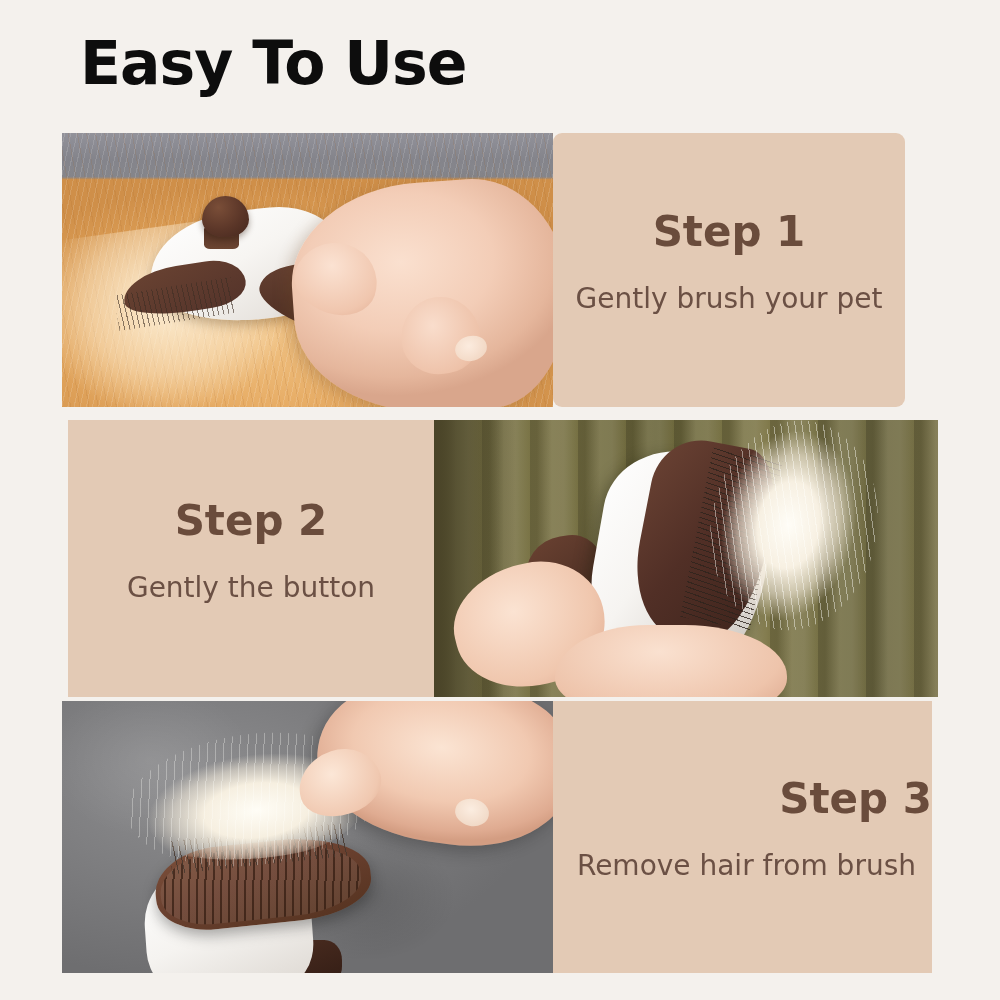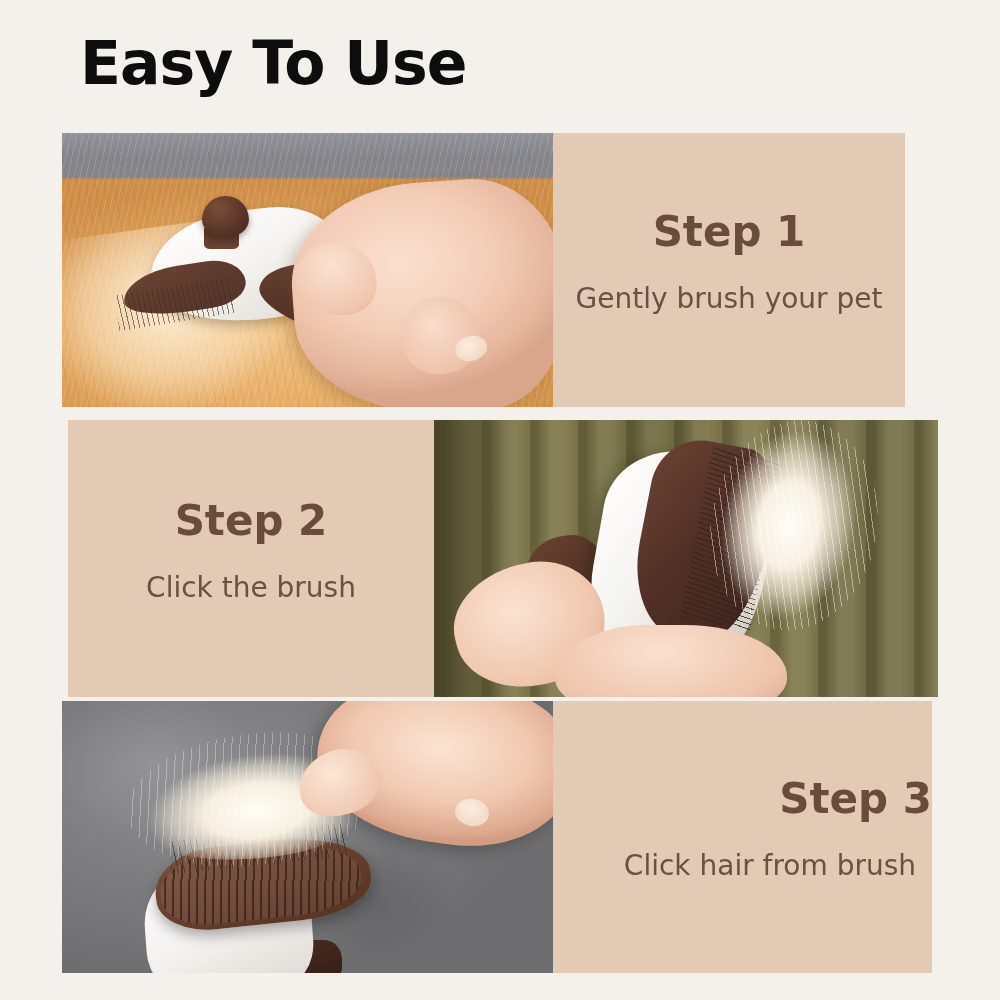--- a/index.html
+++ b/index.html
@@ -400,32 +400,32 @@
       <div class="bristles"></div>
       <div class="knob-stem"></div>
       <div class="knob"></div>
       <div class="grip"></div>
       <div class="hand"></div>
       <div class="finger1"></div>
       <div class="finger2"></div>
       <div class="nail"></div>
     </div>
 
-    <div class="text-panel" style="width:352px;height:100%;">
+    <div class="text-panel" style="width:352px;height:100%;border-radius:9px;">
       <div class="step-head">Step 1</div>
       <div class="step-sub">Gently brush your pet</div>
     </div>
 
   </div>
 
   <div class="row" id="row2">
 
     <div class="text-panel" style="width:366px;height:100%;">
       <div class="step-head">Step 2</div>
-      <div class="step-sub">Click the brush</div>
+      <div class="step-sub">Gently the button</div>
     </div>
 
     <div class="photo" id="photo2" style="width:504px;height:100%;">
       <div class="dark-blur-l"></div>
       <div class="handle2"></div>
 
       <div class="brush-white"></div>
       <div class="brush-pad2"></div>
       <div class="bristles2"></div>
       <div class="fur-puff"></div>
@@ -447,18 +447,18 @@
       <div class="pins"></div>
       <div class="fur-clump"></div>
       <div class="fur-clump-wisps"></div>
       <div class="hand3"></div>
       <div class="pinch-finger"></div>
       <div class="nail3"></div>
     </div>
 
     <div class="text-panel" style="width:379px;height:100%;align-items:flex-end;">
       <div class="step-head">Step 3</div>
-      <div class="step-sub">Click hair from brush</div>
+      <div class="step-sub">Remove hair from brush</div>
     </div>
 
   </div>
 
 </div>
 
 </body></html>

